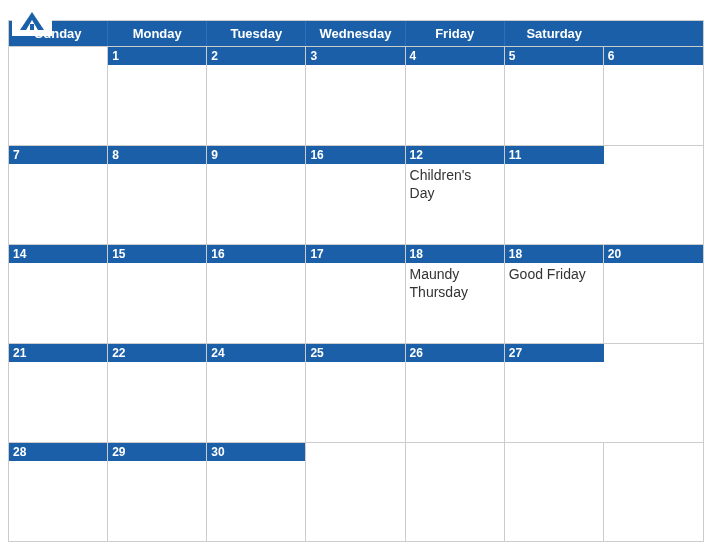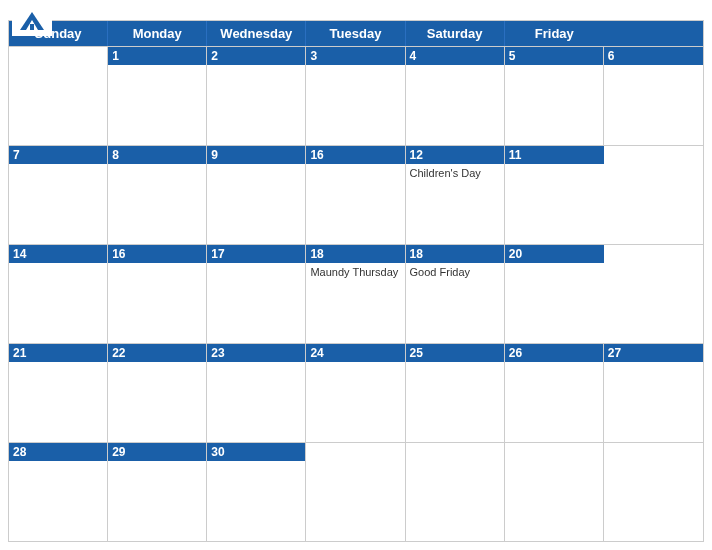--- a/index.html
+++ b/index.html
@@ -123,21 +123,21 @@
     .day-number.header-day {
       background: #1a5fa8;
       color: #fff;
       width: 100%;
       padding: 2px 4px;
       margin: -2px -4px 2px -4px;
       width: calc(100% + 8px);
       font-size: 12px;
     }
     .event-label {
-      font-size: 11px;
+      font-size: 14px;
       color: #333;
       line-height: 1.3;
     }
   </style>
 </head>
 <body>
 
 <div class="page">
   <div class="header">
     <div class="logo">
@@ -155,24 +155,24 @@
       </div>
     </div>
     <h1 class="title"></h1>
     <div class="country"></div>
   </div>
 
   <div class="calendar">
     <div class="day-headers">
     <div class="day-header">Sunday</div>
         <div class="day-header">Monday</div>
+        <div class="day-header">Tuesday</div>
         <div class="day-header">Wednesday</div>
-        <div class="day-header">Tuesday</div>
+        <div class="day-header">Friday</div>
         <div class="day-header">Saturday</div>
-        <div class="day-header">Friday</div>
       </div>
     <div class="calendar-body">
     <div class="week-row">
           <div class="day-cell"></div>
           <div class="day-cell">
             <div class="day-number header-day">1</div>
           </div>
           <div class="day-cell">
             <div class="day-number header-day">2</div>
           </div>
@@ -208,20 +208,23 @@
           </div>
           <div class="day-cell">
             <div class="day-number header-day">11</div>
           </div>
         </div>
         <div class="week-row">
           <div class="day-cell">
             <div class="day-number header-day">14</div>
           </div>
           <div class="day-cell">
+            <div class="day-number header-day">15</div>
+          </div>
+          <div class="day-cell">
             <div class="day-number header-day">16</div>
           </div>
           <div class="day-cell">
             <div class="day-number header-day">17</div>
           </div>
           <div class="day-cell">
             <div class="day-number header-day">18</div>
             <div class="event-label">Maundy Thursday</div>
           </div>
           <div class="day-cell">
@@ -231,23 +234,20 @@
           <div class="day-cell">
             <div class="day-number header-day">20</div>
           </div>
         </div>
         <div class="week-row">
           <div class="day-cell">
             <div class="day-number header-day">21</div>
           </div>
           <div class="day-cell">
             <div class="day-number header-day">22</div>
-          </div>
-          <div class="day-cell">
-            <div class="day-number header-day">23</div>
           </div>
           <div class="day-cell">
             <div class="day-number header-day">24</div>
           </div>
           <div class="day-cell">
             <div class="day-number header-day">25</div>
           </div>
           <div class="day-cell">
             <div class="day-number header-day">26</div>
           </div>

